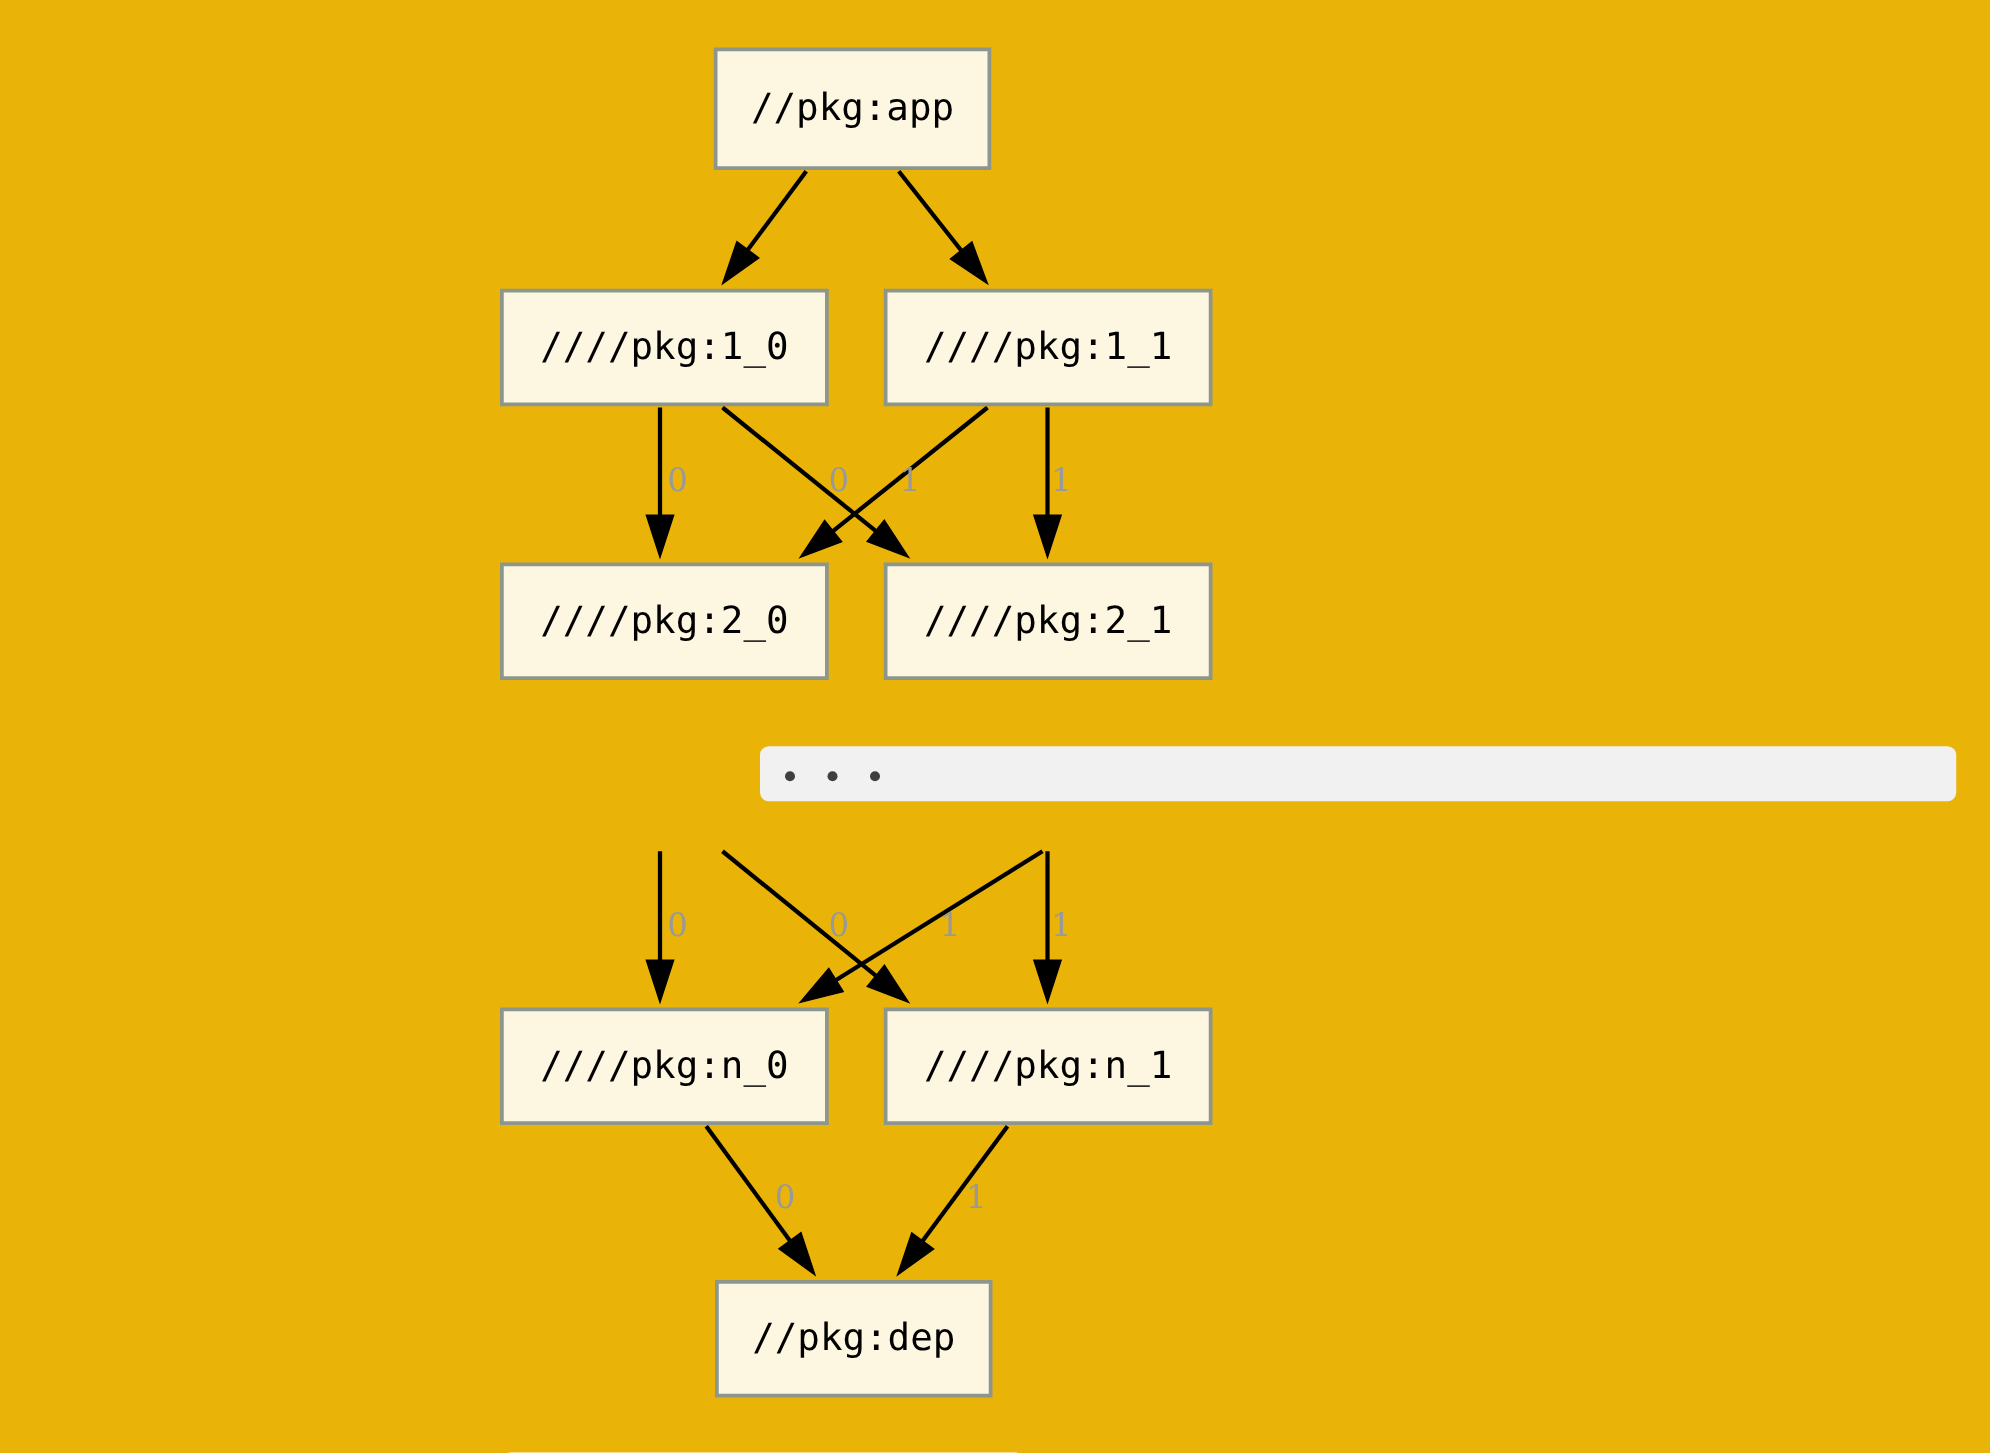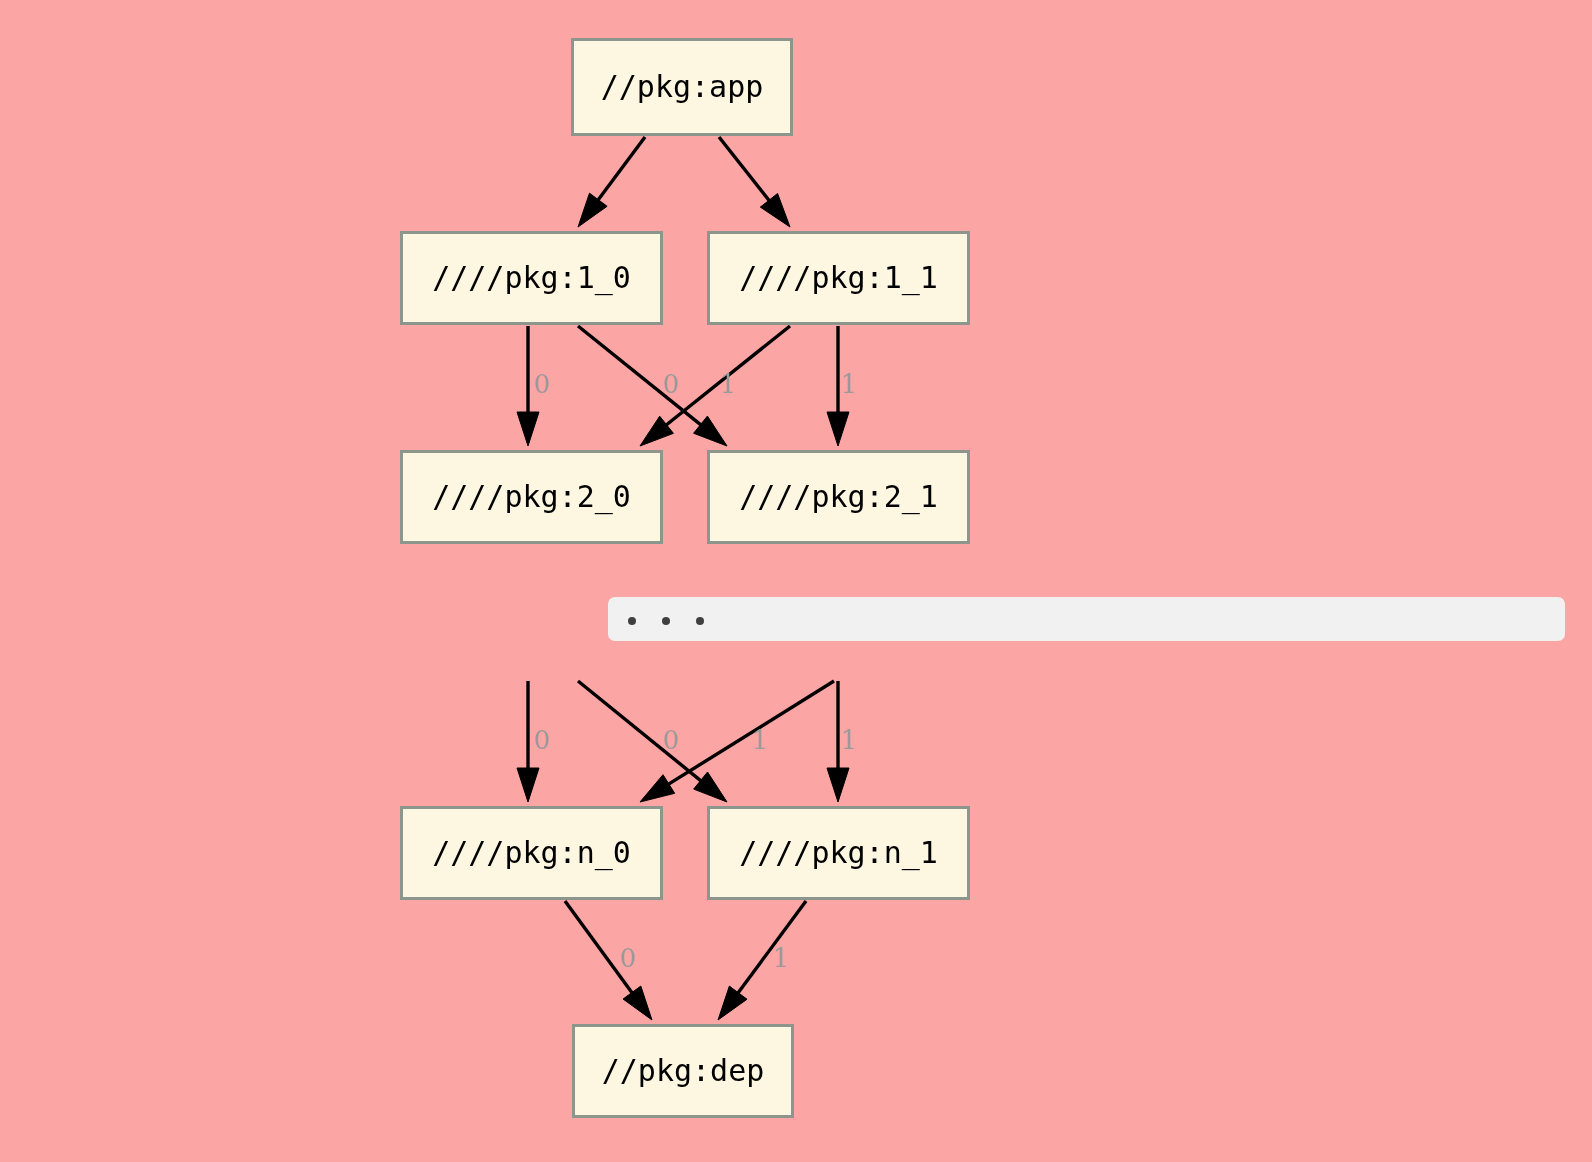--- a/index.html
+++ b/index.html
@@ -7,21 +7,21 @@
     padding: 0;
     background: #ffffff;
   }
   body {
     font-family: "DejaVu Sans Mono", monospace;
   }
   #canvas {
     position: relative;
     width: 1592px;
     height: 1162px;
-    background: #fca5a5;
+    background: #eab308;
     overflow: hidden;
   }
   #graph-svg {
     position: absolute;
     left: 0;
     top: 0;
     width: 1592px;
     height: 1162px;
   }
   .node-rect {

